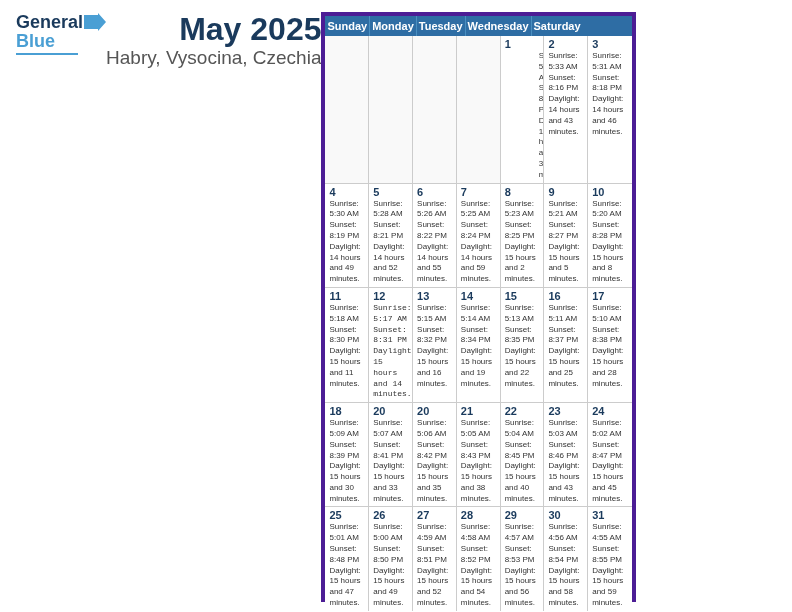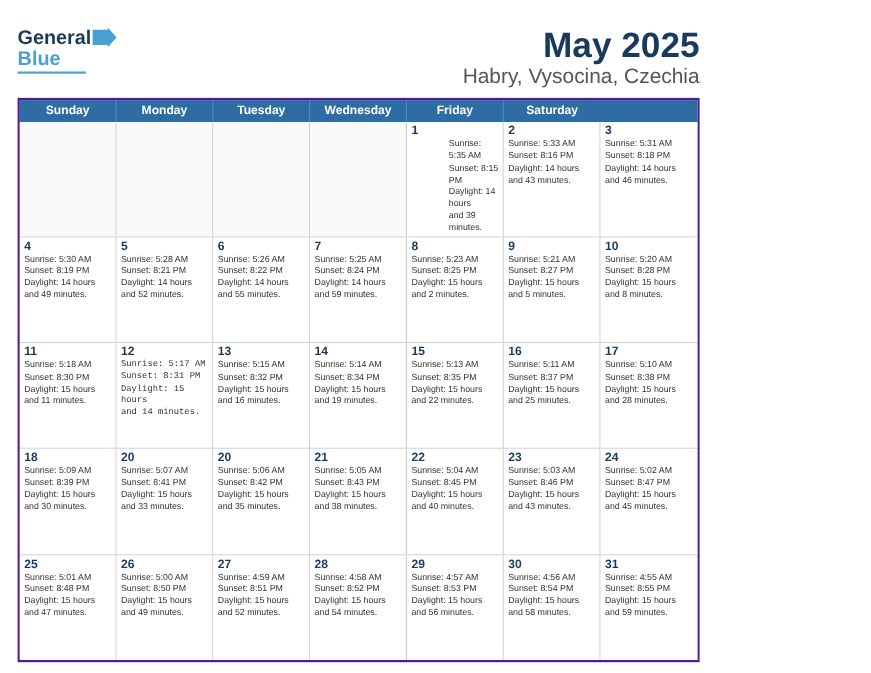--- a/index.html
+++ b/index.html
@@ -6,23 +6,23 @@
     body {
       font-family: Arial, sans-serif;
       background: #fff;
       width: 792px;
       height: 612px;
       overflow: hidden;
     }
     .page {
       width: 652px;
       height: 612px;
-      padding: 24px 16px 10px 16px;
-      display: flex;
-      flex-direction: column;
+      padding: 12px 16px 10px 16px;
+      display: flex;
+      flex-direction: row;
     }
     .header {
       display: flex;
       justify-content: space-between;
       align-items: flex-start;
       margin-bottom: 8px;
     }
     .logo {
       display: flex;
       flex-direction: column;
@@ -39,21 +39,21 @@
     }
     .title-block h2 {
       font-size: 19px;
       color: #555;
       font-weight: normal;
     }
     .calendar {
       flex: 1;
       display: flex;
       flex-direction: column;
-      border: 2px solid #4c1d95;
+      border: 4px solid #4c1d95;
     }
     .cal-header-row {
       display: grid;
       grid-template-columns: repeat(7, 1fr);
       background: #2e6da4;
     }
     .cal-header-cell {
       color: #fff;
       font-size: 11px;
       font-weight: bold;
@@ -120,21 +120,20 @@
       <h2>Habry, Vysocina, Czechia</h2>
     </div>
   </div>
 
   <div class="calendar">
     <div class="cal-header-row">
     <div class="cal-header-cell">Sunday</div>
         <div class="cal-header-cell">Monday</div>
         <div class="cal-header-cell">Tuesday</div>
         <div class="cal-header-cell">Wednesday</div>
-        <div class="cal-header-cell">Friday</div>
         <div class="cal-header-cell">Saturday</div>
       </div>
     <div class="cal-body">
     <div class="cal-row">
           <div class="cal-cell empty"></div>
           <div class="cal-cell empty"></div>
           <div class="cal-cell empty"></div>
           <div class="cal-cell empty"></div>
           <div class="cal-cell">
             <span class="day-num">1</span>

